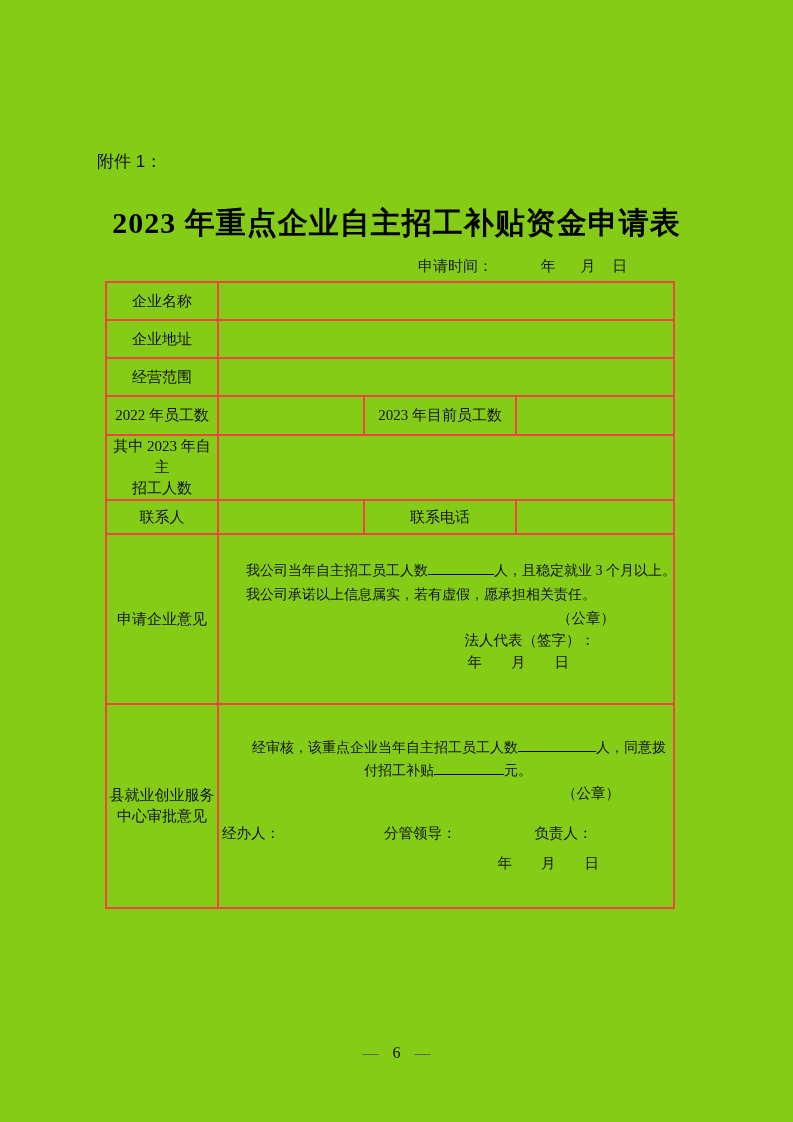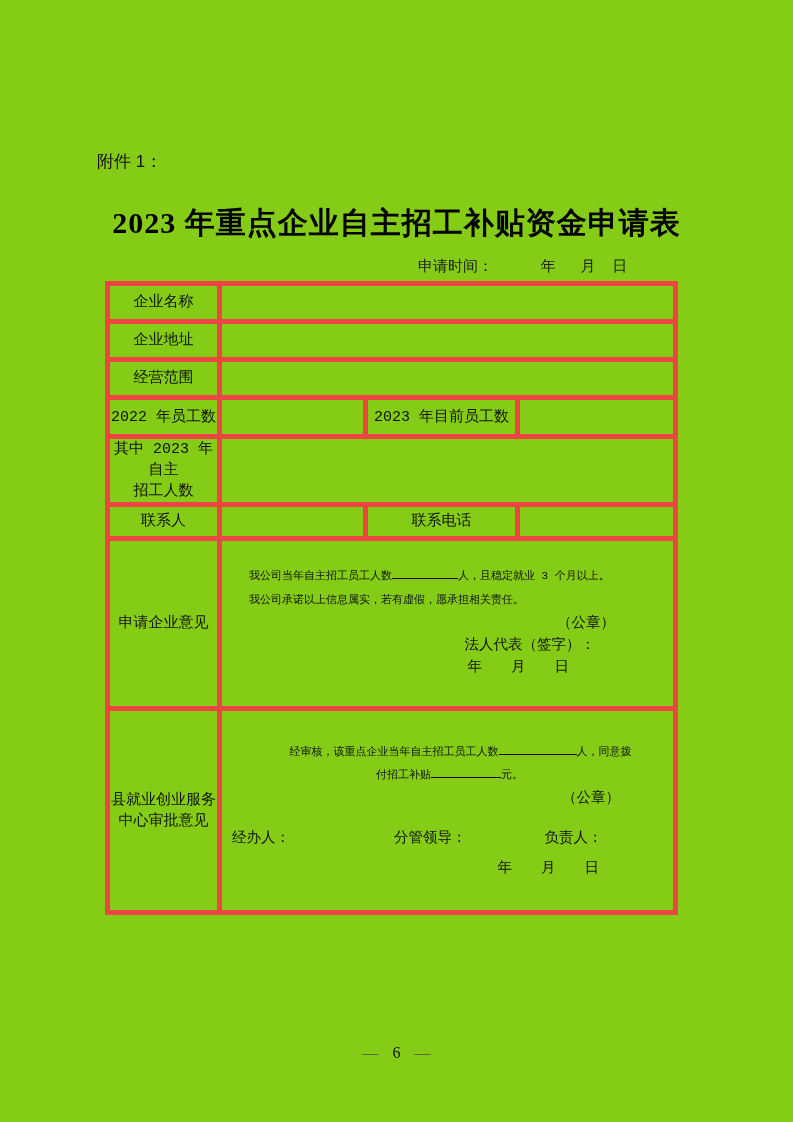--- a/index.html
+++ b/index.html
@@ -20,49 +20,49 @@
   }
   .apply-time { position:absolute; left:418px; top:257px; font-size:15px; white-space:nowrap; }
   .apply-time .at-year  { margin-left:44px; }
   .apply-time .at-month { margin-left:21px; }
   .apply-time .at-day   { margin-left:13px; }
 
   table.form {
     position:absolute; left:105px; top:281px; width:568px;
     border-collapse:collapse; table-layout:fixed; font-size:15px; color:#111;
   }
-  table.form td { border:5px solid #ef4444; padding:0; vertical-align:middle;font-family:Liberation Mono, monospace; }
+  table.form td { border:2px solid #ef4444; padding:0; vertical-align:middle; }
   col.c1 { width:112px; } col.c2 { width:146px; } col.c3 { width:152px; } col.c4 { width:158px; }
   .r1,.r2,.r3 { height:38px; } .r4 { height:39px; } .r5 { height:47px; }
   .r6 { height:34px; } .r7 { height:84px; } .r8 { height:170px; } .r9 { height:204px; }
   td.label { text-align:center; line-height:21px; }
 
   .account-wrap { display:flex; flex-direction:column; justify-content:space-around; height:100%; padding:6px 0 6px 3px; }
   .account-line { white-space:nowrap; }
   .acct-no { margin-left:164px; }
 
   .opinion-wrap { display:flex; flex-direction:column; height:100%; }
   .wrap8 { padding:16px 0 22px 0; }
   .wrap9 { padding:20px 0 22px 0; }
   .grow { flex:1 1 auto; }
-  .para { font-size:11px; line-height:24px; white-space:nowrap; color:#111; }
+  .para { font-size:14px; line-height:24px; white-space:nowrap; color:#111; }
   .para8 { padding-left:27px; }
   .para9 { padding-left:4px; line-height:23px;text-align:center; }
   .indent2 { padding-left:22px; }
   .blank { display:inline-block; height:14px; border-bottom:1px solid #000; vertical-align:baseline; }
   .w66 { width:66px; } .w78 { width:78px; } .w70 { width:70px; }
 
   .sig-line { text-align:right; font-size:14.5px; line-height:22px; white-space:nowrap; }
   .seal8 { padding-right:58px; }
   .rep8  { padding-right:78px; }
   .date8 { padding-right:104px; }
   .seal9 { padding-right:53px; }
   .date9 { padding-right:74px; margin-top:8px; }
   .signers { display:flex; font-size:14.5px; line-height:22px; margin-top:18px; white-space:nowrap; }
-  .signer-handler { margin-left:10px; }
+  .signer-handler { margin-left:3px; }
   .signer-leader  { margin-left:104px; }
   .signer-resp    { margin-left:78px; }
 
   .footer { position:absolute; left:0; right:0; top:1044px; text-align:center; font-size:16px; }
   .footer .dash { color:#555; }
   .footer .num { margin:0 14px; color:#111; }
 </style>
 </head>
 <body>
 

